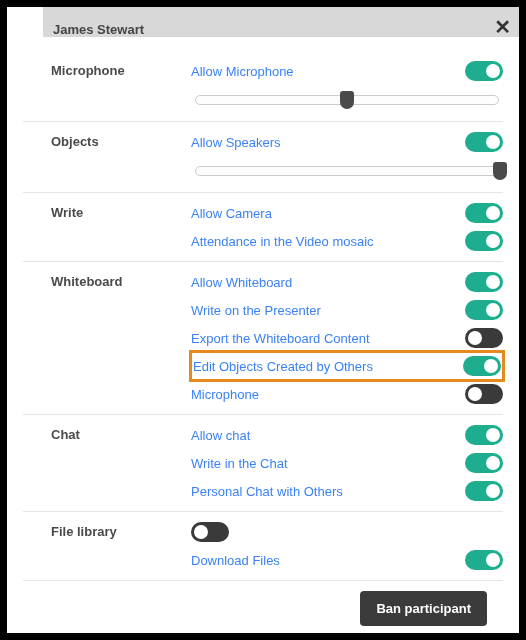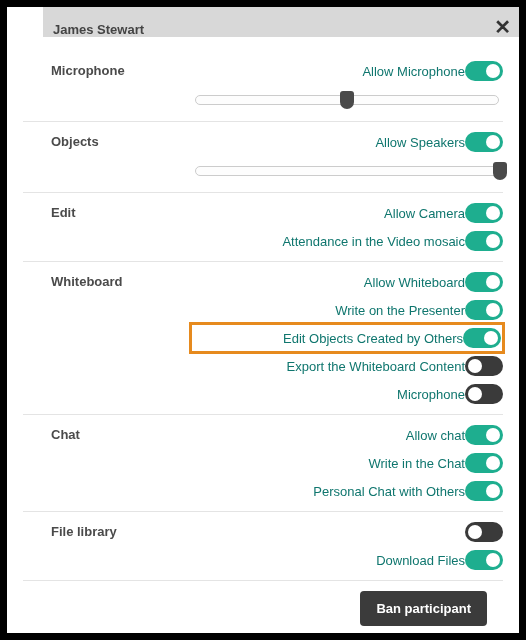--- a/index.html
+++ b/index.html
@@ -45,24 +45,24 @@
     font-weight: 700;
     font-size: 13px;
     color: #4a4a4a;
     padding-top: 6px;
     margin-left: 28px;
   }
   .group-body { flex: 1; }
   .row {
     display: flex;
     align-items: center;
-    justify-content: flex-end;
+    justify-content: space-between;
     height: 28px;
     font-size: 13px;
-    color: #0f766e;
+    color: #3b82f6;
     position: relative;
   }
   .row.highlight {
     outline: 3px solid #e68a1e;
     outline-offset: -1px;
     padding: 0 2px;
   }
   .toggle {
     width: 38px;
     height: 20px;
@@ -157,21 +157,21 @@
           </span>
       </div>
       <div class="slider">
         <div class="slider-track"></div>
         <div class="slider-thumb" style="left:99%"></div>
       </div>
     </div>
   </div>
 
   <div class="group">
-    <div class="group-label">Edit</div>
+    <div class="group-label">Write</div>
     <div class="group-body">
       <div class="row">
         <span>Allow Camera</span>
         <span class="toggle on">
             <span class="knob"></span>
           </span>
       </div>
       <div class="row">
         <span>Attendance in the Video mosaic</span>
         <span class="toggle on">
@@ -186,36 +186,36 @@
     <div class="group-body">
       <div class="row">
         <span>Allow Whiteboard</span>
         <span class="toggle on">
             <span class="knob"></span>
           </span>
       </div>
       <div class="row">
         <span>Write on the Presenter</span>
         <span class="toggle on">
+            <span class="knob"></span>
+          </span>
+      </div>
+      <div class="row">
+        <span>Export the Whiteboard Content</span>
+        <span class="toggle off">
             <span class="knob"></span>
           </span>
       </div>
       <div class="row highlight">
         <span>Edit Objects Created by Others</span>
         <span class="toggle on">
             <span class="knob"></span>
           </span>
       </div>
       <div class="row">
-        <span>Export the Whiteboard Content</span>
-        <span class="toggle off">
-            <span class="knob"></span>
-          </span>
-      </div>
-      <div class="row">
         <span>Microphone</span>
         <span class="toggle off">
             <span class="knob"></span>
           </span>
       </div>
     </div>
   </div>
 
   <div class="group">
     <div class="group-label">Chat</div>

